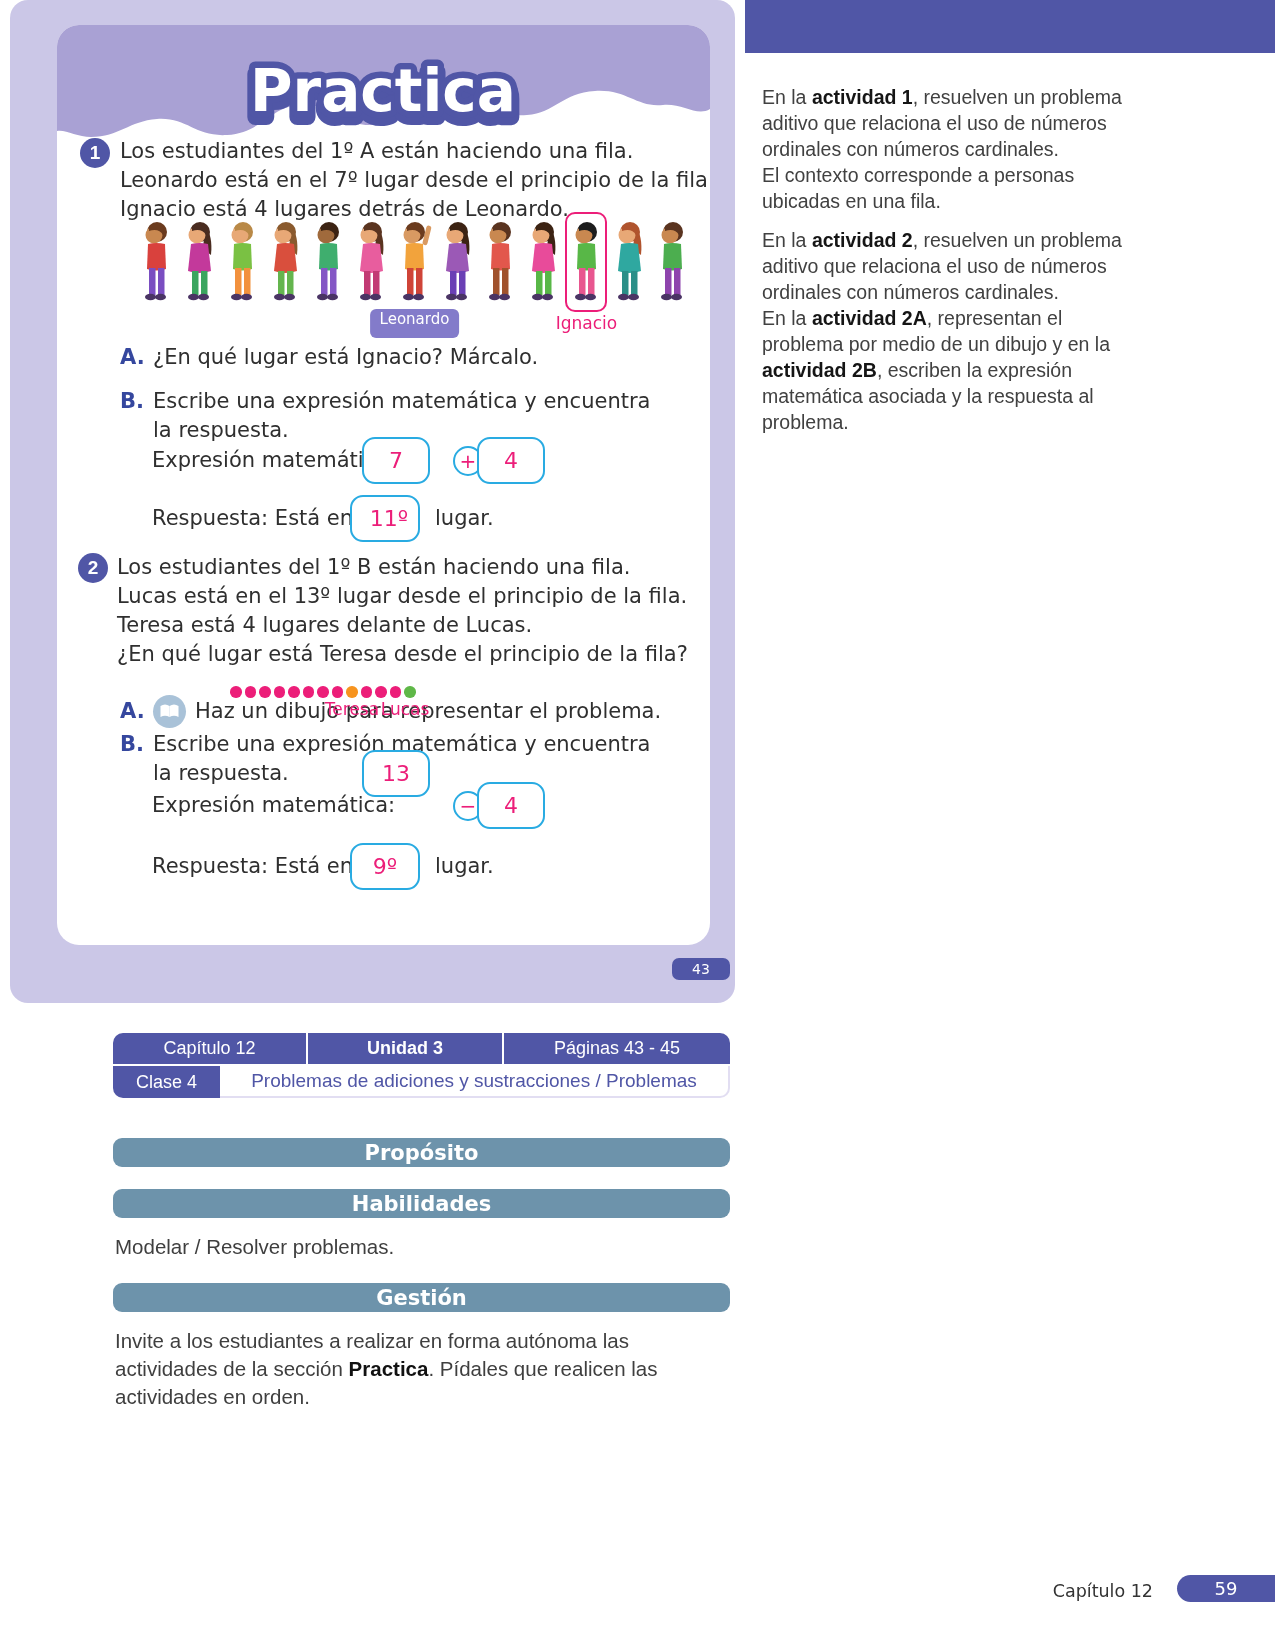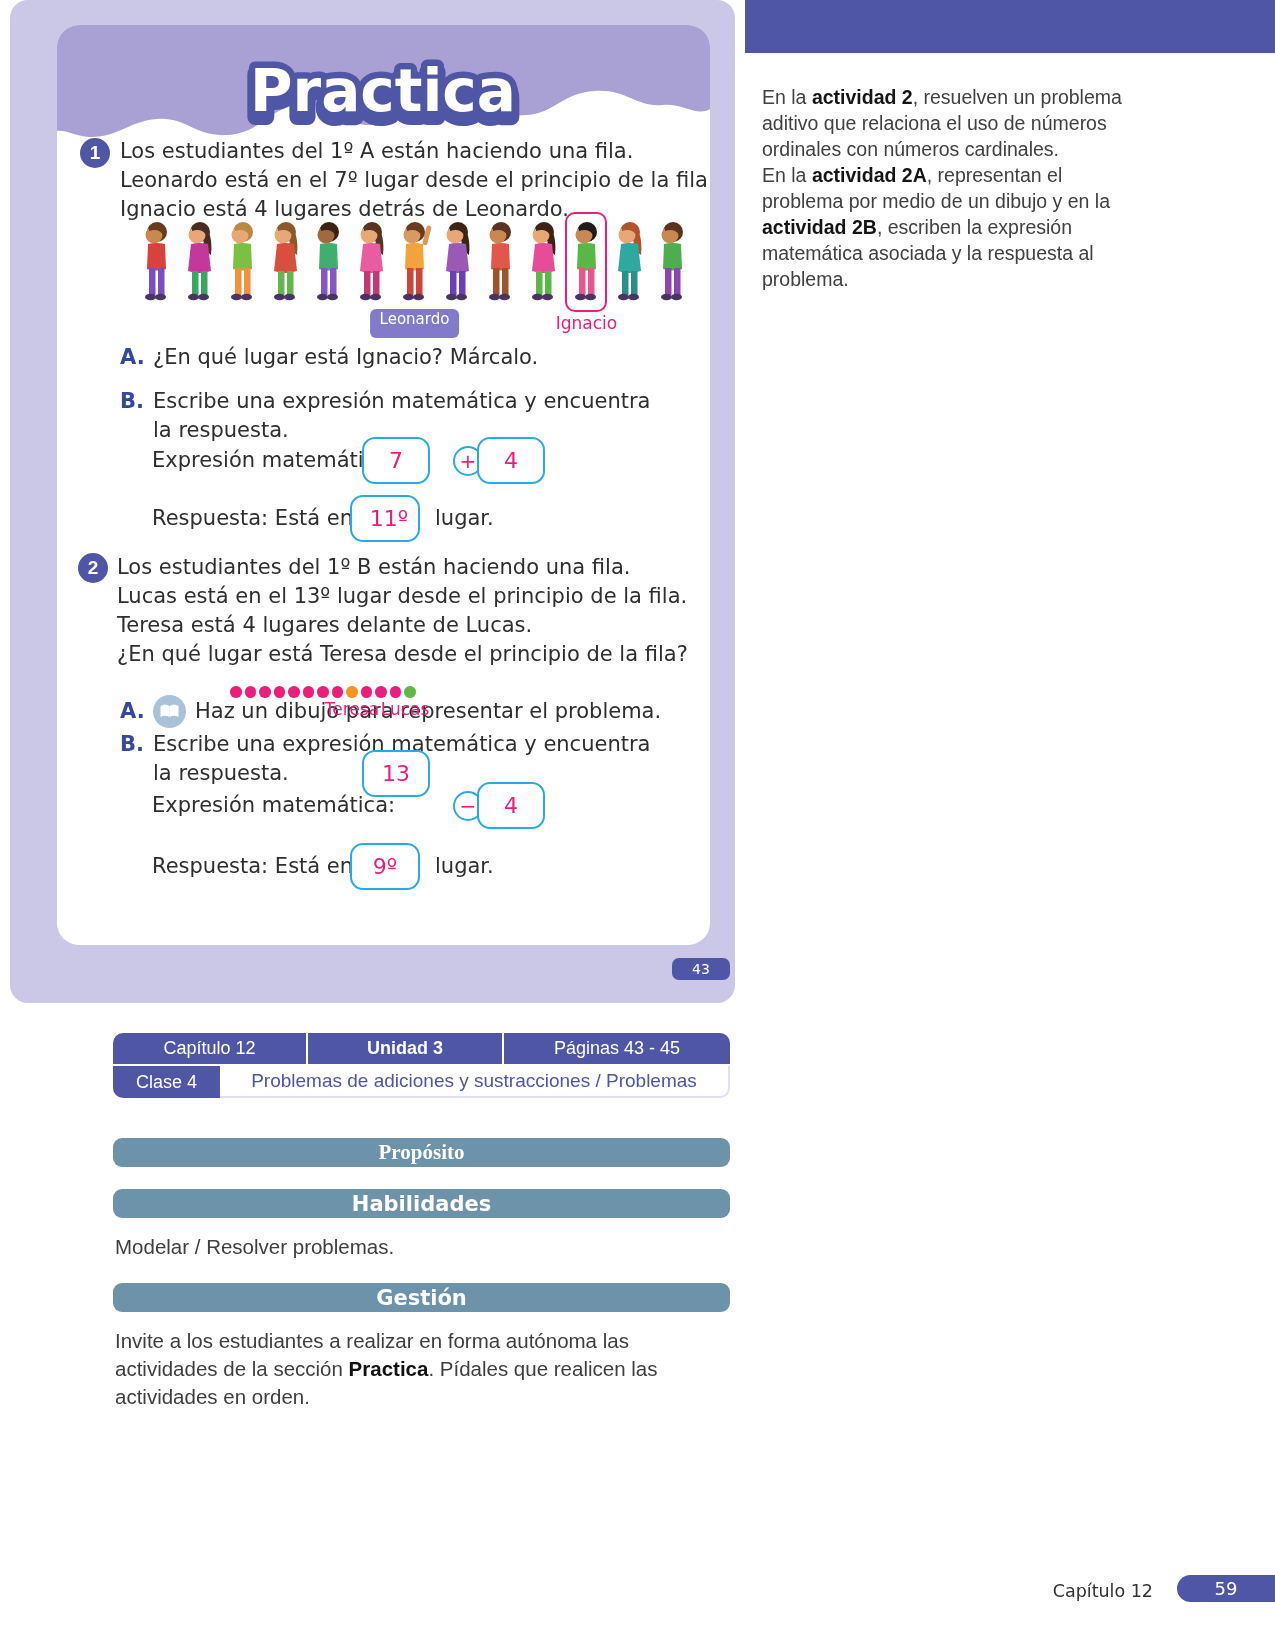--- a/index.html
+++ b/index.html
@@ -92,21 +92,21 @@
            border-radius:0 0 0 10px;display:flex;align-items:center;justify-content:center;}
   .t-topic{flex:1;background:#fff;border:2px solid #e2def2;border-left:none;border-top:none;
            border-radius:0 0 10px 0;color:var(--purple);font-size:19px;
            display:flex;align-items:center;justify-content:center;}
 
   
   #sections{position:absolute;left:113px;top:1138px;width:617px;}
   .section-bar{height:29px;background:var(--slate);border-radius:9px;color:#fff;
                font:bold 21px "DejaVu Sans",sans-serif;
                display:flex;align-items:center;justify-content:center;margin-top:22px;}
-  .section-bar:first-child{margin-top:0;font-family:Liberation Serif, serif;}
+  .section-bar:first-child{margin-top:0;}
   .section-body{margin:15px 2px 0 2px;font-size:20.5px;line-height:28px;color:#3f3f3f;}
   .section-body b{color:#111;}
 
   
   #footer-chapter{position:absolute;right:122px;top:1581px;
                   font:17.5px "DejaVu Sans",sans-serif;color:#333;}
   #footer-pill{position:absolute;left:1177px;top:1575px;width:98px;height:27px;
                background:var(--purple);border-radius:17px 0 0 17px;color:#fff;
                font:18px "DejaVu Sans",sans-serif;display:flex;align-items:center;justify-content:center;}
 </style>
@@ -346,20 +346,21 @@
     <div class="expr-label" id="resp2-label">Respuesta: Está en el</div>
     <div class="answer-box" id="resp2-box">9º</div>
     <div class="resp-suffix" id="resp2-suffix">lugar.</div>
   </div>
 
   <div class="page-tab">43</div>
 </div>
 
 <div id="top-bar"></div>
 <div id="sidebar">
+    <p><span>En la </span><b>actividad 1</b><span>, resuelven un problema aditivo que relaciona el uso de números ordinales con números cardinales.</span><br><span>El contexto corresponde a personas ubicadas en una fila.</span></p>
     <p><span>En la </span><b>actividad 2</b><span>, resuelven un problema aditivo que relaciona el uso de números ordinales con números cardinales.</span><br><span>En la </span><b>actividad 2A</b><span>, representan el problema por medio de un dibujo y en la </span><b>actividad 2B</b><span>, escriben la expresión matemática asociada y la respuesta al problema.</span></p>
   </div>
 
 <div id="info-table">
   <div class="t-row1">
     <div class="t-cell t-c1">Capítulo 12</div>
     <div class="t-cell t-c2">Unidad 3</div>
     <div class="t-cell t-c3">Páginas 43 - 45</div>
   </div>
   <div class="t-row2">

